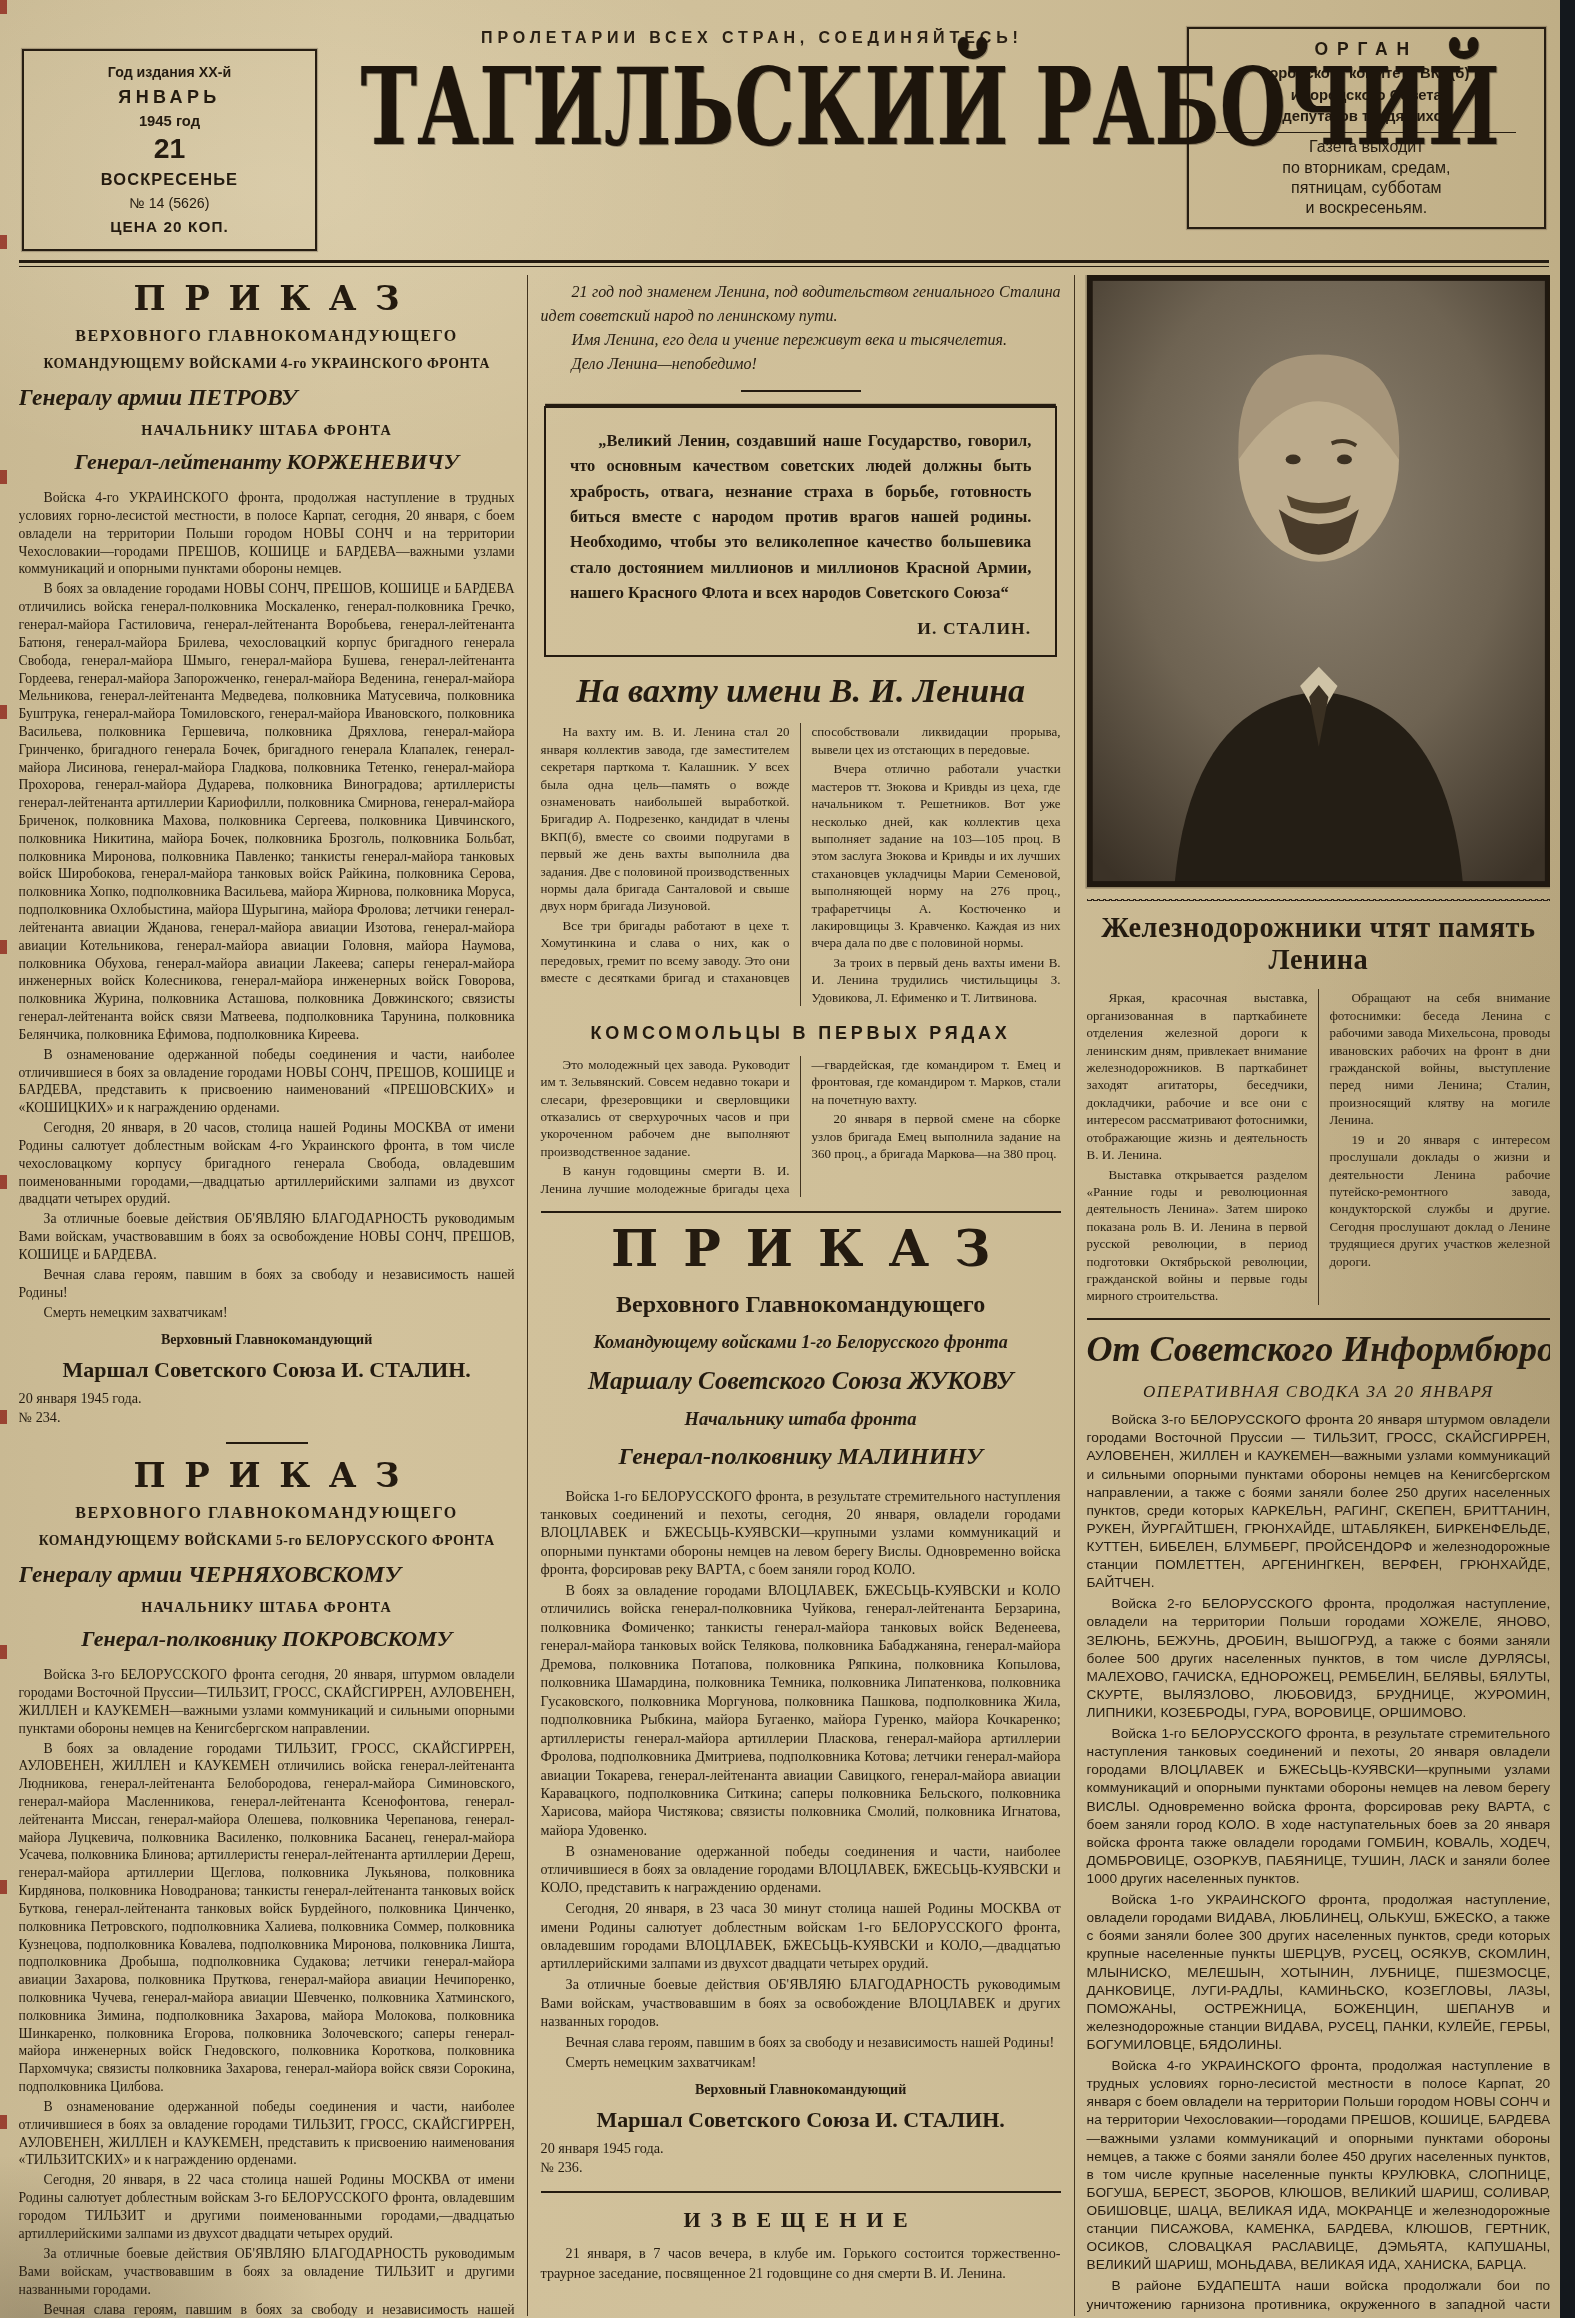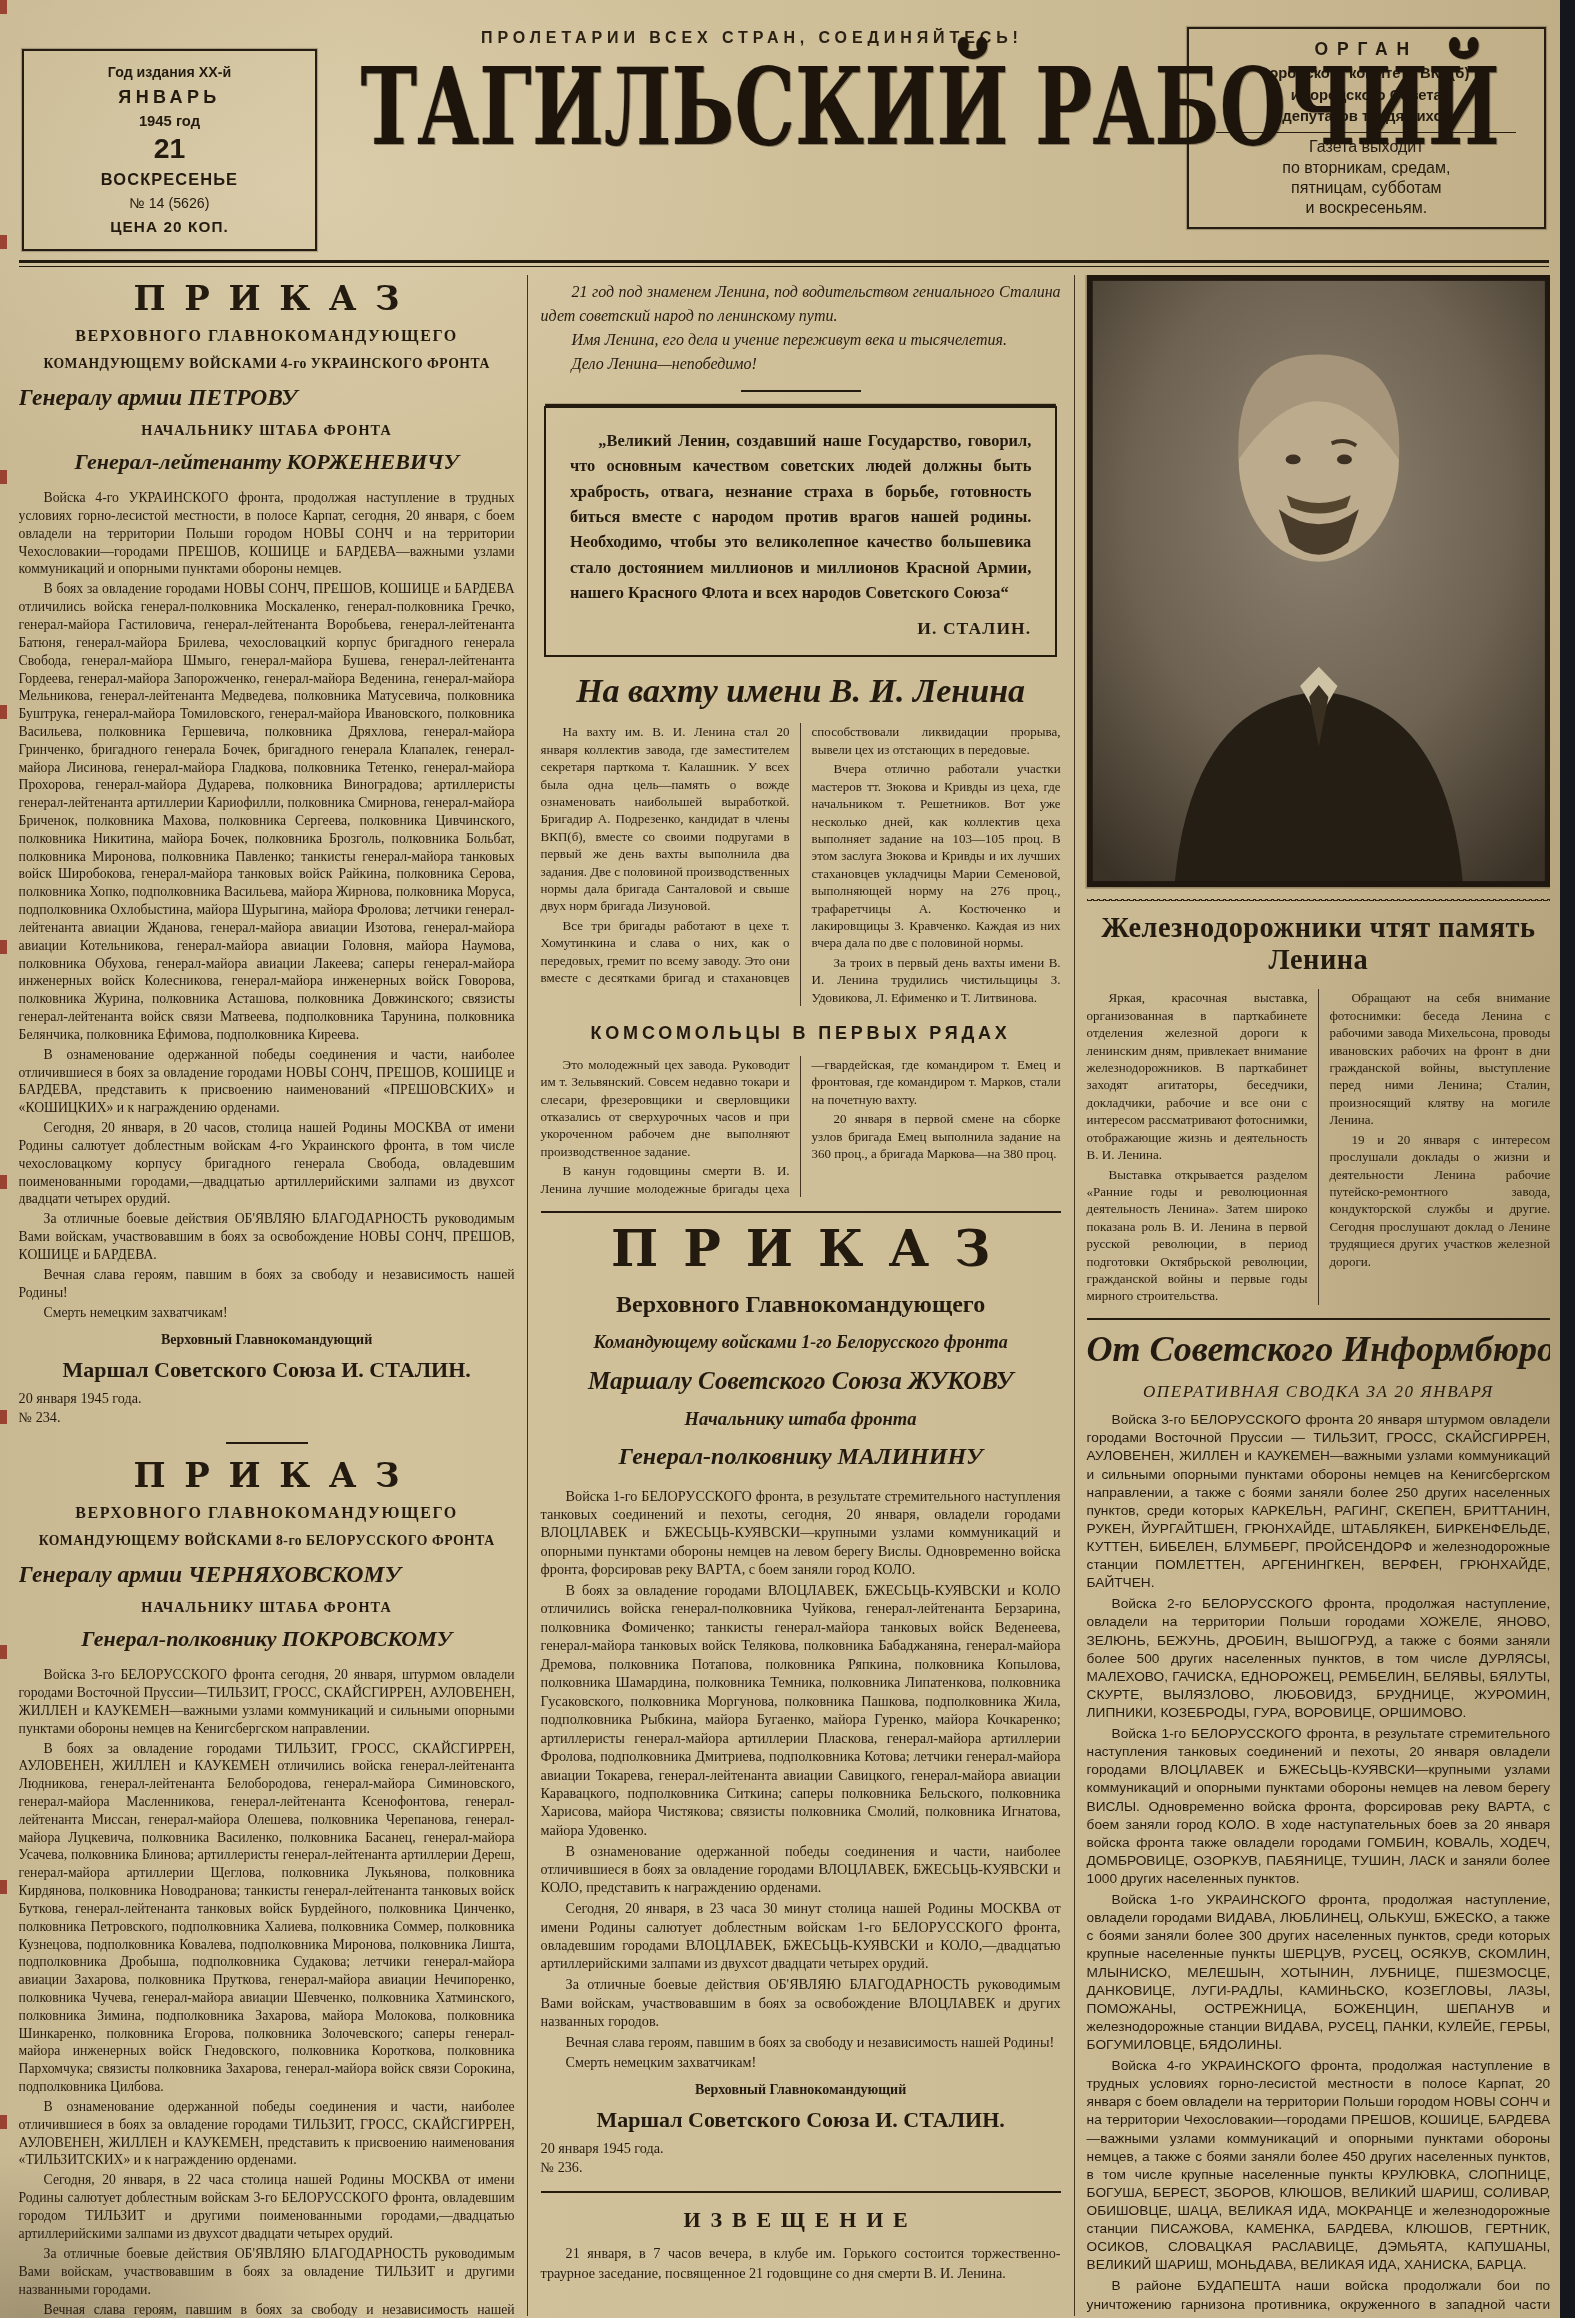--- a/index.html
+++ b/index.html
@@ -173,21 +173,21 @@
             <div>20 января 1945 года.</div>
             <div>№ 234.</div>
           </div>
         </div>
 
         <div class="mini-rule"></div>
 
         <div>
           <div class="order-kicker">ПРИКАЗ</div>
           <div class="order-sub">ВЕРХОВНОГО ГЛАВНОКОМАНДУЮЩЕГО</div>
-          <div class="order-cmd">КОМАНДУЮЩЕМУ ВОЙСКАМИ 8-го БЕЛОРУССКОГО ФРОНТА</div>
+          <div class="order-cmd">КОМАНДУЮЩЕМУ ВОЙСКАМИ 5-го БЕЛОРУССКОГО ФРОНТА</div>
           <div class="order-to">Генералу армии ЧЕРНЯХОВСКОМУ</div>
           <div class="order-role">НАЧАЛЬНИКУ ШТАБА ФРОНТА</div>
           <div class="order-to2">Генерал-полковнику ПОКРОВСКОМУ</div>
           <div class="order-body">
               <p>Войска 3-го БЕЛОРУССКОГО фронта сегодня, 20 января, штурмом овладели городами Восточной Пруссии—ТИЛЬЗИТ, ГРОСС, СКАЙСГИРРЕН, АУЛОВЕНЕН, ЖИЛЛЕН и КАУКЕМЕН—важными узлами коммуникаций и сильными опорными пунктами обороны немцев на Кенигсбергском направлении.</p>
               <p>В боях за овладение городами ТИЛЬЗИТ, ГРОСС, СКАЙСГИРРЕН, АУЛОВЕНЕН, ЖИЛЛЕН и КАУКЕМЕН отличились войска генерал-лейтенанта Людникова, генерал-лейтенанта Белобородова, генерал-майора Симиновского, генерал-майора Масленникова, генерал-лейтенанта Ксенофонтова, генерал-лейтенанта Миссан, генерал-майора Олешева, полковника Черепанова, генерал-майора Луцкевича, полковника Василенко, полковника Басанец, генерал-майора Усачева, полковника Блинова; артиллеристы генерал-лейтенанта артиллерии Дереш, генерал-майора артиллерии Щеглова, полковника Лукьянова, полковника Кирдянова, полковника Новодранова; танкисты генерал-лейтенанта танковых войск Буткова, генерал-лейтенанта танковых войск Бурдейного, полковника Цинченко, полковника Петровского, подполковника Халиева, полковника Соммер, полковника Кузнецова, подполковника Ковалева, подполковника Миронова, полковника Лишта, подполковника Дробыша, подполковника Судакова; летчики генерал-майора авиации Захарова, полковника Пруткова, генерал-майора авиации Нечипоренко, полковника Чучева, генерал-майора авиации Шевченко, полковника Хатминского, полковника Зимина, подполковника Захарова, майора Молокова, полковника Шинкаренко, полковника Егорова, полковника Золочевского; саперы генерал-майора инженерных войск Гнедовского, полковника Короткова, полковника Пархомчука; связисты полковника Захарова, генерал-майора войск связи Сорокина, подполковника Цилбова.</p>
               <p>В ознаменование одержанной победы соединения и части, наиболее отличившиеся в боях за овладение городами ТИЛЬЗИТ, ГРОСС, СКАЙСГИРРЕН, АУЛОВЕНЕН, ЖИЛЛЕН и КАУКЕМЕН, представить к присвоению наименования «ТИЛЬЗИТСКИХ» и к награждению орденами.</p>
               <p>Сегодня, 20 января, в 22 часа столица нашей Родины МОСКВА от имени Родины салютует доблестным войскам 3-го БЕЛОРУССКОГО фронта, овладевшим городом ТИЛЬЗИТ и другими поименованными городами,—двадцатью артиллерийскими залпами из двухсот двадцати четырех орудий.</p>
               <p>За отличные боевые действия ОБ'ЯВЛЯЮ БЛАГОДАРНОСТЬ руководимым Вами войскам, участвовавшим в боях за овладение ТИЛЬЗИТ и другими названными городами.</p>
               <p>Вечная слава героям, павшим в боях за свободу и независимость нашей Родины!</p>

